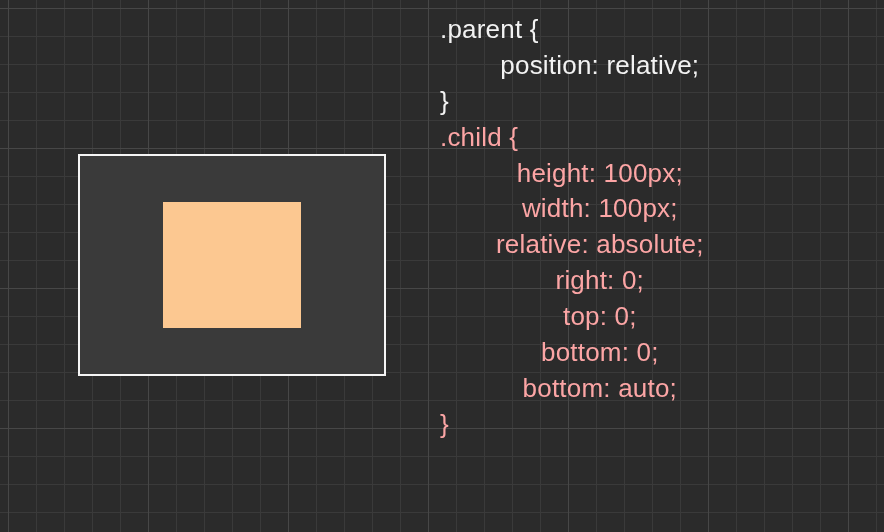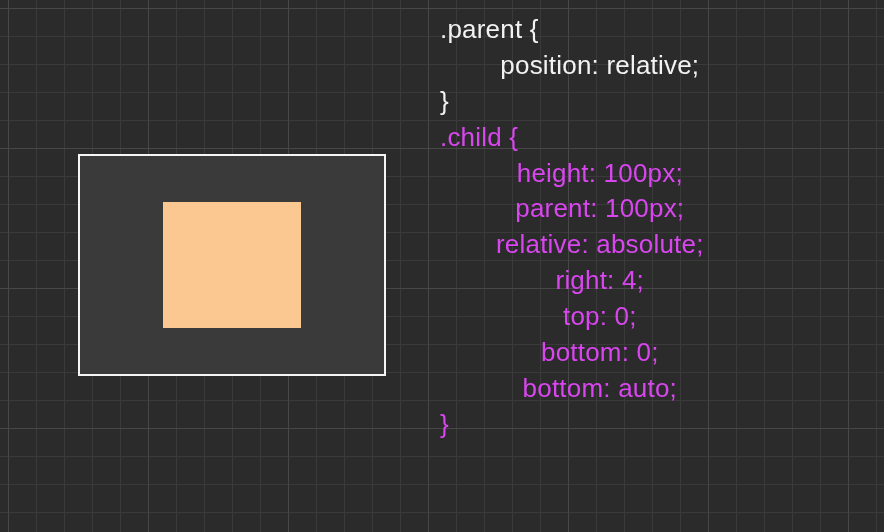--- a/index.html
+++ b/index.html
@@ -76,21 +76,21 @@
       line-height: 1.38;
       letter-spacing: 0.2px;
     }
     .code-line {
       white-space: pre;
     }
     .parent-color {
       color: #f2f2f2;
     }
     .child-color {
-      color: #d946ef;
+      color: #fca5a5;
     }
     .indent {
       padding-left: 56px;
       text-align: center;
     }
   </style>
 </head>
 <body>
 <div class="grid-bg"></div>
 <div class="content">
@@ -100,22 +100,22 @@
       <div class="child-box"></div>
     </div>
   </div>
 
   <div class="code-area">
     <div class="code-line parent-color">.parent {</div>
     <div class="code-line parent-color indent">position: relative;</div>
     <div class="code-line parent-color">}</div>
     <div class="code-line child-color">.child {</div>
     <div class="code-line child-color indent">height: 100px;</div>
-    <div class="code-line child-color indent">parent: 100px;</div>
+    <div class="code-line child-color indent">width: 100px;</div>
     <div class="code-line child-color indent">relative: absolute;</div>
-    <div class="code-line child-color indent">right: 4;</div>
+    <div class="code-line child-color indent">right: 0;</div>
     <div class="code-line child-color indent">top: 0;</div>
     <div class="code-line child-color indent">bottom: 0;</div>
     <div class="code-line child-color indent">bottom: auto;</div>
     <div class="code-line child-color">}</div>
   </div>
 
 </div>
 
 </body></html>

